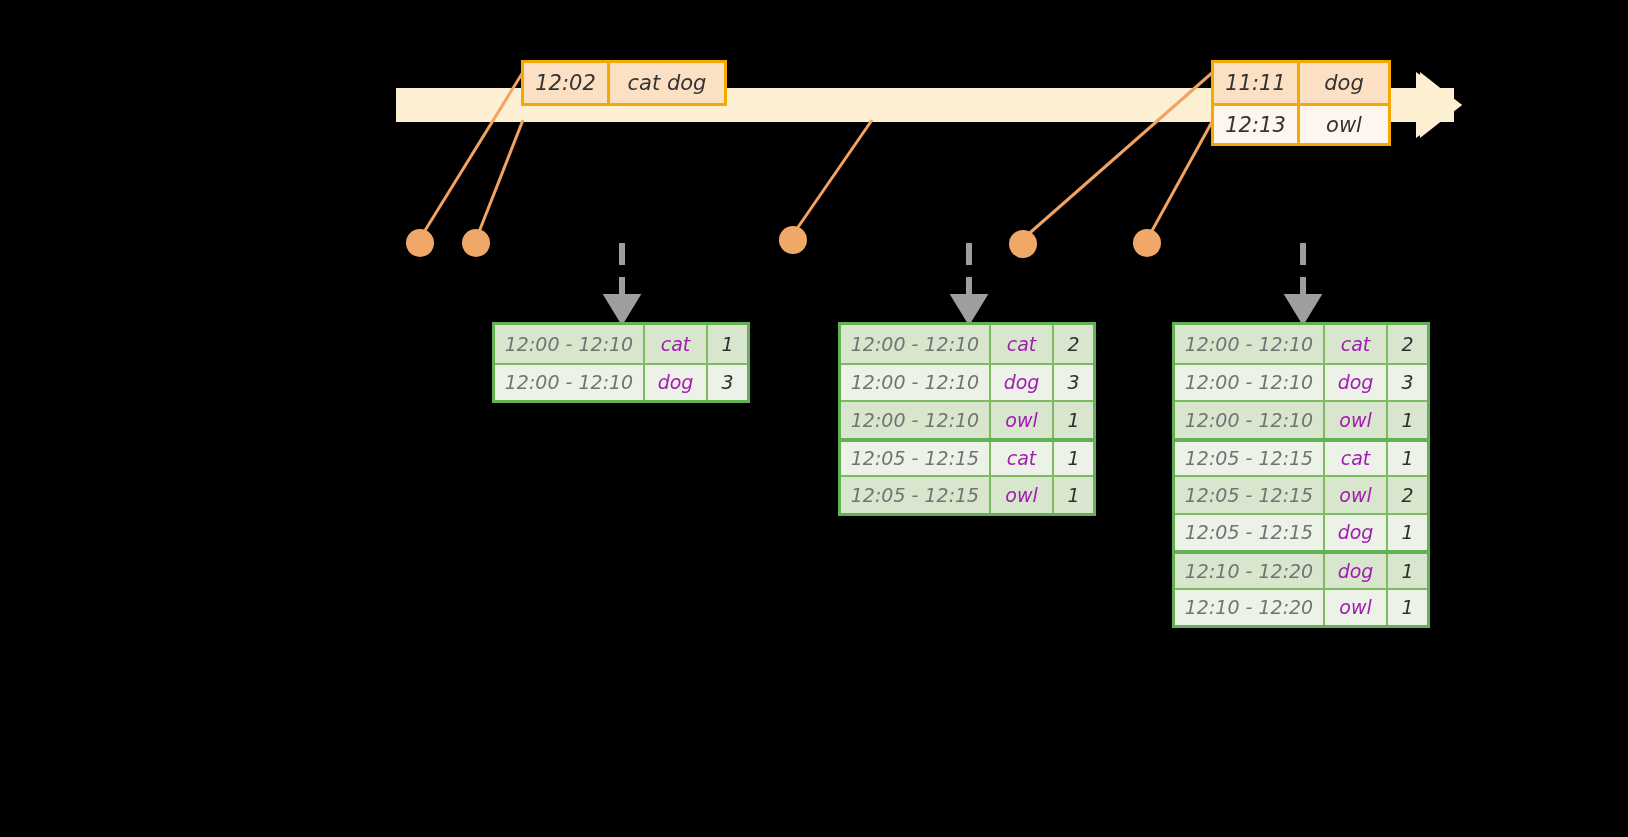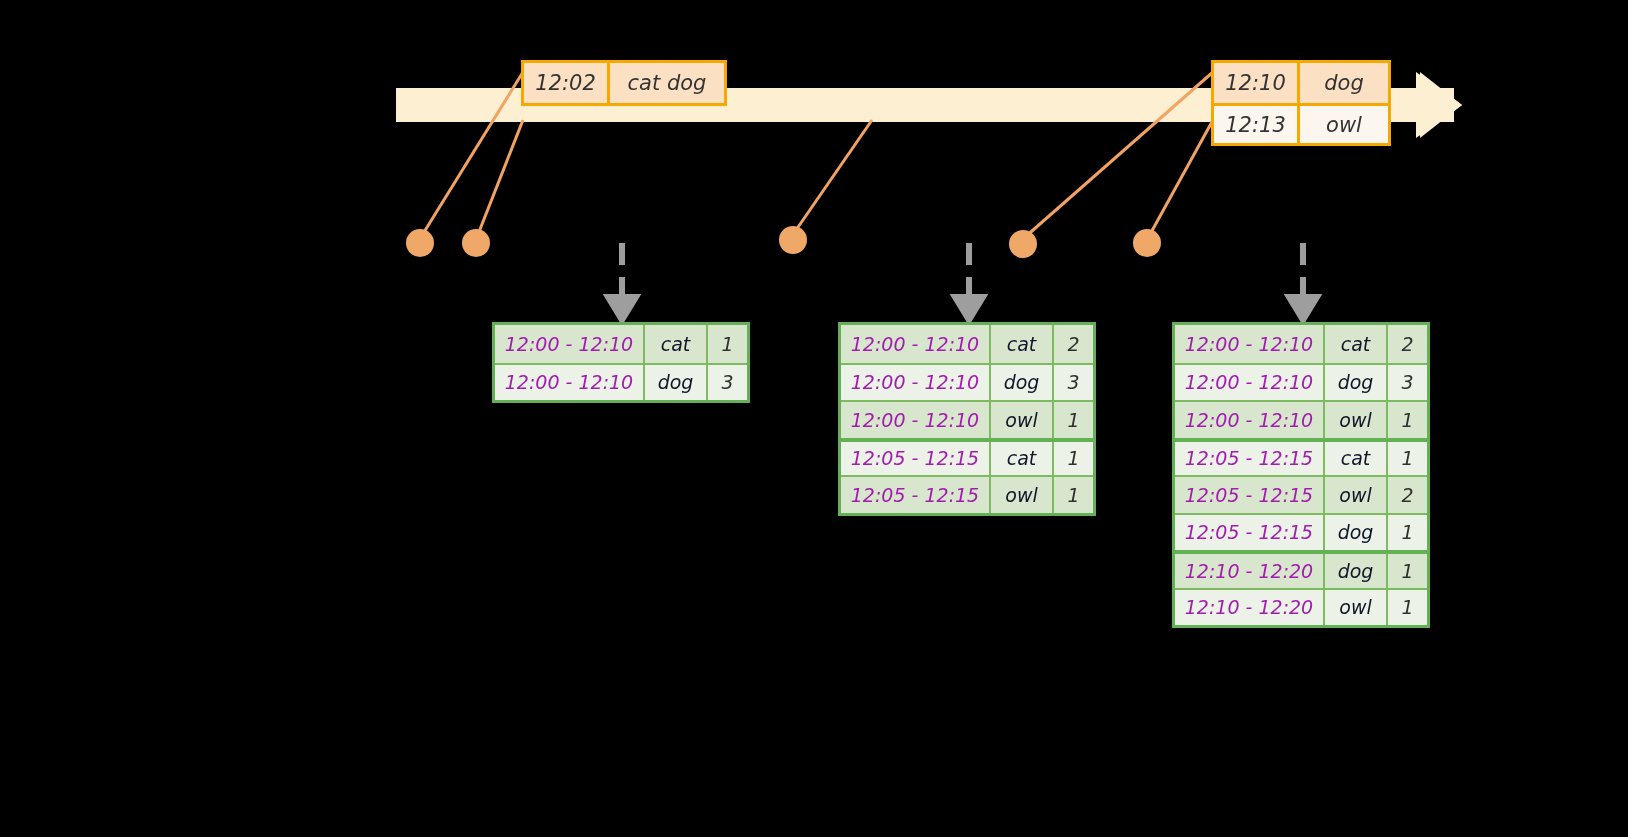--- a/index.html
+++ b/index.html
@@ -87,31 +87,31 @@
   }
   .tbl-row.rs-a { background: #D9E6CE; }
   .tbl-row.rs-b { background: #EDF2E8; }
   .tbl-row + .tbl-row { border-top: 2px solid #7CBB5F; }
   .tbl-row.thick-top { border-top: 4px solid #64B054; }
   .cell-window {
     display: flex;
     align-items: center;
     justify-content: center;
     font-size: 19px;
+    color: #737373;
+    border-right: 2px solid #7CBB5F;
+    box-sizing: border-box;
+    white-space: nowrap;
+  }
+  .cell-word {
+    display: flex;
+    align-items: center;
+    justify-content: center;
+    font-size: 19px;
     color: #a21caf;
-    border-right: 2px solid #7CBB5F;
-    box-sizing: border-box;
-    white-space: nowrap;
-  }
-  .cell-word {
-    display: flex;
-    align-items: center;
-    justify-content: center;
-    font-size: 19px;
-    color: #0f172a;
     border-right: 2px solid #7CBB5F;
     box-sizing: border-box;
     white-space: nowrap;
   }
   .cell-count {
     display: flex;
     align-items: center;
     justify-content: center;
     font-size: 19px;
     color: #2f2f2f;
@@ -161,21 +161,21 @@
   <div class="event-box" style="left:521px; top:60px; width:206px;">
     <div class="event-row shade-a">
       <div class="event-time">12:02</div>
       <div class="event-words">cat dog</div>
     </div>
   </div>
 
 
   <div class="event-box" style="left:1211px; top:60px; width:180px;">
     <div class="event-row shade-a">
-      <div class="event-time">12:10</div>
+      <div class="event-time">11:11</div>
       <div class="event-words">dog</div>
     </div>
     <div class="event-row shade-b">
       <div class="event-time">12:13</div>
       <div class="event-words">owl</div>
     </div>
   </div>
 
   <div class="result-table" style="left:492px; top:322px; width:258px;">
     <div class="tbl-row rs-a">

